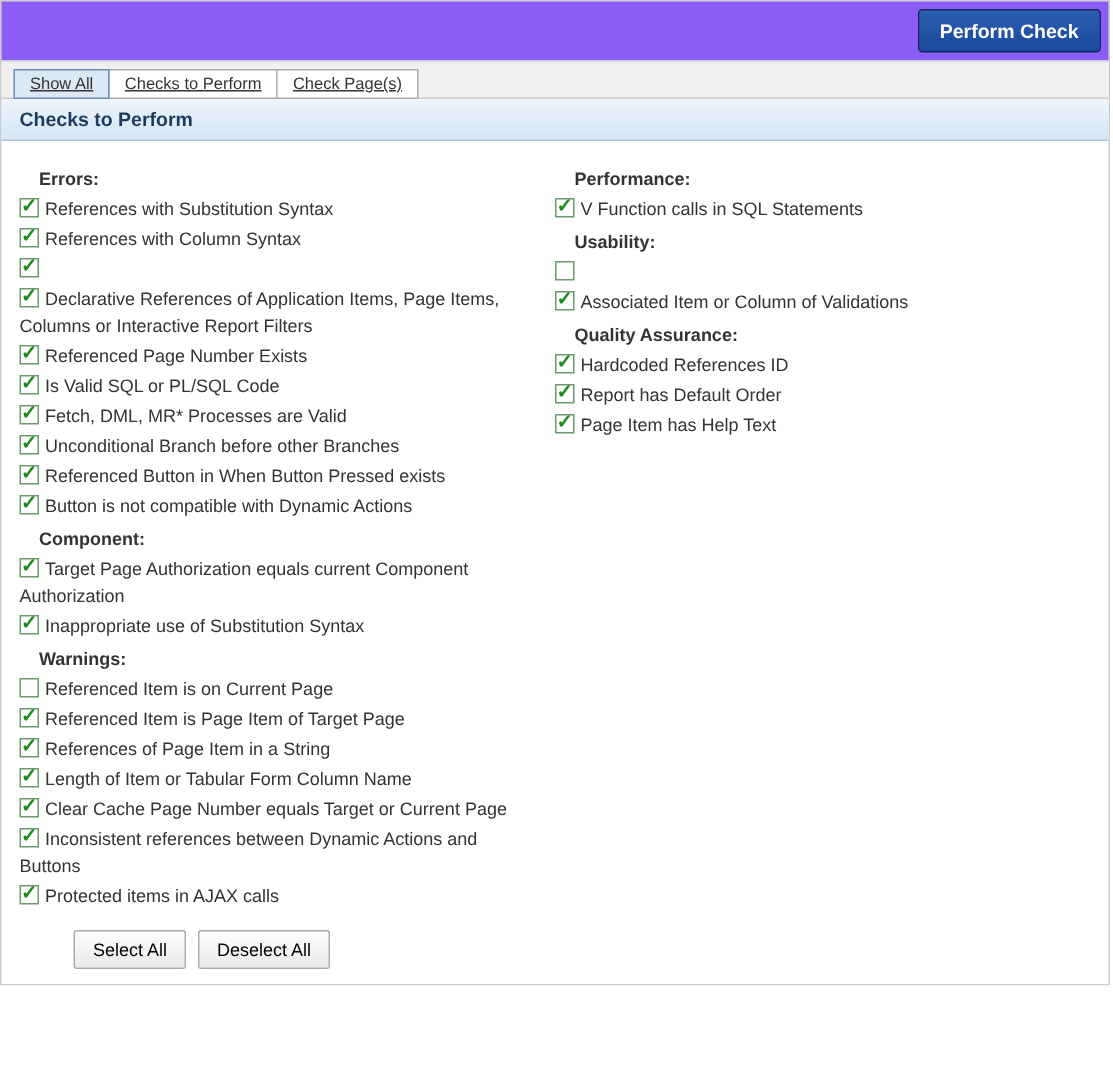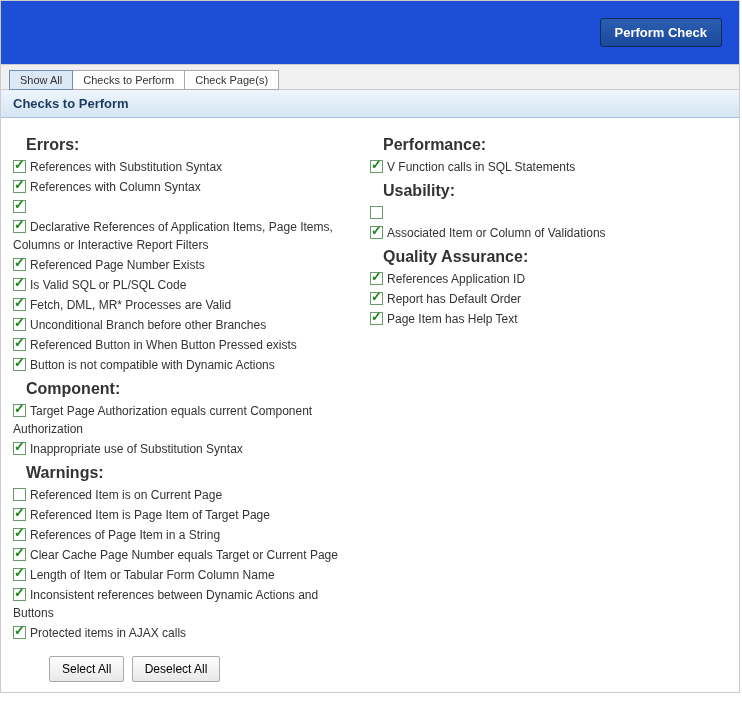--- a/index.html
+++ b/index.html
@@ -10,39 +10,40 @@
     color: #333;
     background: #fff;
     width: 742px;
   }
   .outer {
     border: 1px solid #ccc;
     box-sizing: border-box;
     width: 740px;
   }
   .topbar {
-    background: #1d4ed8;
+    background: #8b5cf6;
     border-bottom: 1px solid #ccc;
-    padding: 17px;
+    padding: 5px;
     text-align: right;
   }
   .btn-primary {
     background: linear-gradient(#2A5DB0, #1B4A9E);
     border: 1px solid #0d2b58;
     border-radius: 3px;
     color: #fff;
     font-weight: bold;
     font-size: 13px;
     padding: 6px 14px;
     cursor: pointer;
   }
   .tabbar {
     padding: 4px 8px 0 8px;
     background:#f0f0f0;
     border-bottom:1px solid #ccc;
+    text-decoration:underline;
   }
   .tabs {
     display: flex;
   }
   .tab {
     border: 1px solid #aaa;
     background: #fff;
     padding: 3px 10px;
     font-size: 11px;
     cursor: pointer;
@@ -68,21 +69,21 @@
     padding: 12px 12px 6px 12px;
   }
   .col {
     width: 50%;
     padding-right: 12px;
     box-sizing: border-box;
   }
   .group-title {
     font-weight: bold;
     margin: 6px 0 4px 0;
-    font-size: 16px;
+    font-size: 12px;
     padding-left: 13px;
   }
   .check-row {
     margin: 2px 0;
     line-height: 18px;
   }
   .adv-check {
     display: inline-block;
     width: 13px;
     height: 13px;
@@ -174,42 +175,42 @@
       <div>
           <div class="check-row"><span class="adv-check checked"></span><span>Target Page Authorization equals current Component Authorization</span></div>
           <div class="check-row"><span class="adv-check checked"></span><span>Inappropriate use of Substitution Syntax</span></div>
         </div>
 
       <div class="group-title">Warnings:</div>
       <div>
           <div class="check-row"><span class="adv-check"></span><span>Referenced Item is on Current Page</span></div>
           <div class="check-row"><span class="adv-check checked"></span><span>Referenced Item is Page Item of Target Page</span></div>
           <div class="check-row"><span class="adv-check checked"></span><span>References of Page Item in a String</span></div>
+          <div class="check-row"><span class="adv-check checked"></span><span>Length of Item or Tabular Form Column Name</span></div>
           <div class="check-row"><span class="adv-check checked"></span><span>Clear Cache Page Number equals Target or Current Page</span></div>
-          <div class="check-row"><span class="adv-check checked"></span><span>Length of Item or Tabular Form Column Name</span></div>
           <div class="check-row"><span class="adv-check checked"></span><span>Inconsistent references between Dynamic Actions and Buttons</span></div>
           <div class="check-row"><span class="adv-check checked"></span><span>Protected items in AJAX calls</span></div>
         </div>
     </div>
 
     <div class="col">
       <div class="group-title">Performance:</div>
       <div>
           <div class="check-row"><span class="adv-check checked"></span><span>V Function calls in SQL Statements</span></div>
         </div>
 
       <div class="group-title">Usability:</div>
       <div>
           <div class="check-row"><span class="adv-check"></span></div>
           <div class="check-row"><span class="adv-check checked"></span><span>Associated Item or Column of Validations</span></div>
         </div>
 
       <div class="group-title">Quality Assurance:</div>
       <div>
-          <div class="check-row"><span class="adv-check checked"></span><span>References Application ID</span></div>
+          <div class="check-row"><span class="adv-check checked"></span><span>Hardcoded References ID</span></div>
           <div class="check-row"><span class="adv-check checked"></span><span>Report has Default Order</span></div>
           <div class="check-row"><span class="adv-check checked"></span><span>Page Item has Help Text</span></div>
         </div>
     </div>
   </div>
 
   <div class="footer-btns">
     <button class="btn-secondary">Select All</button>
     <button class="btn-secondary">Deselect All</button>
   </div>

